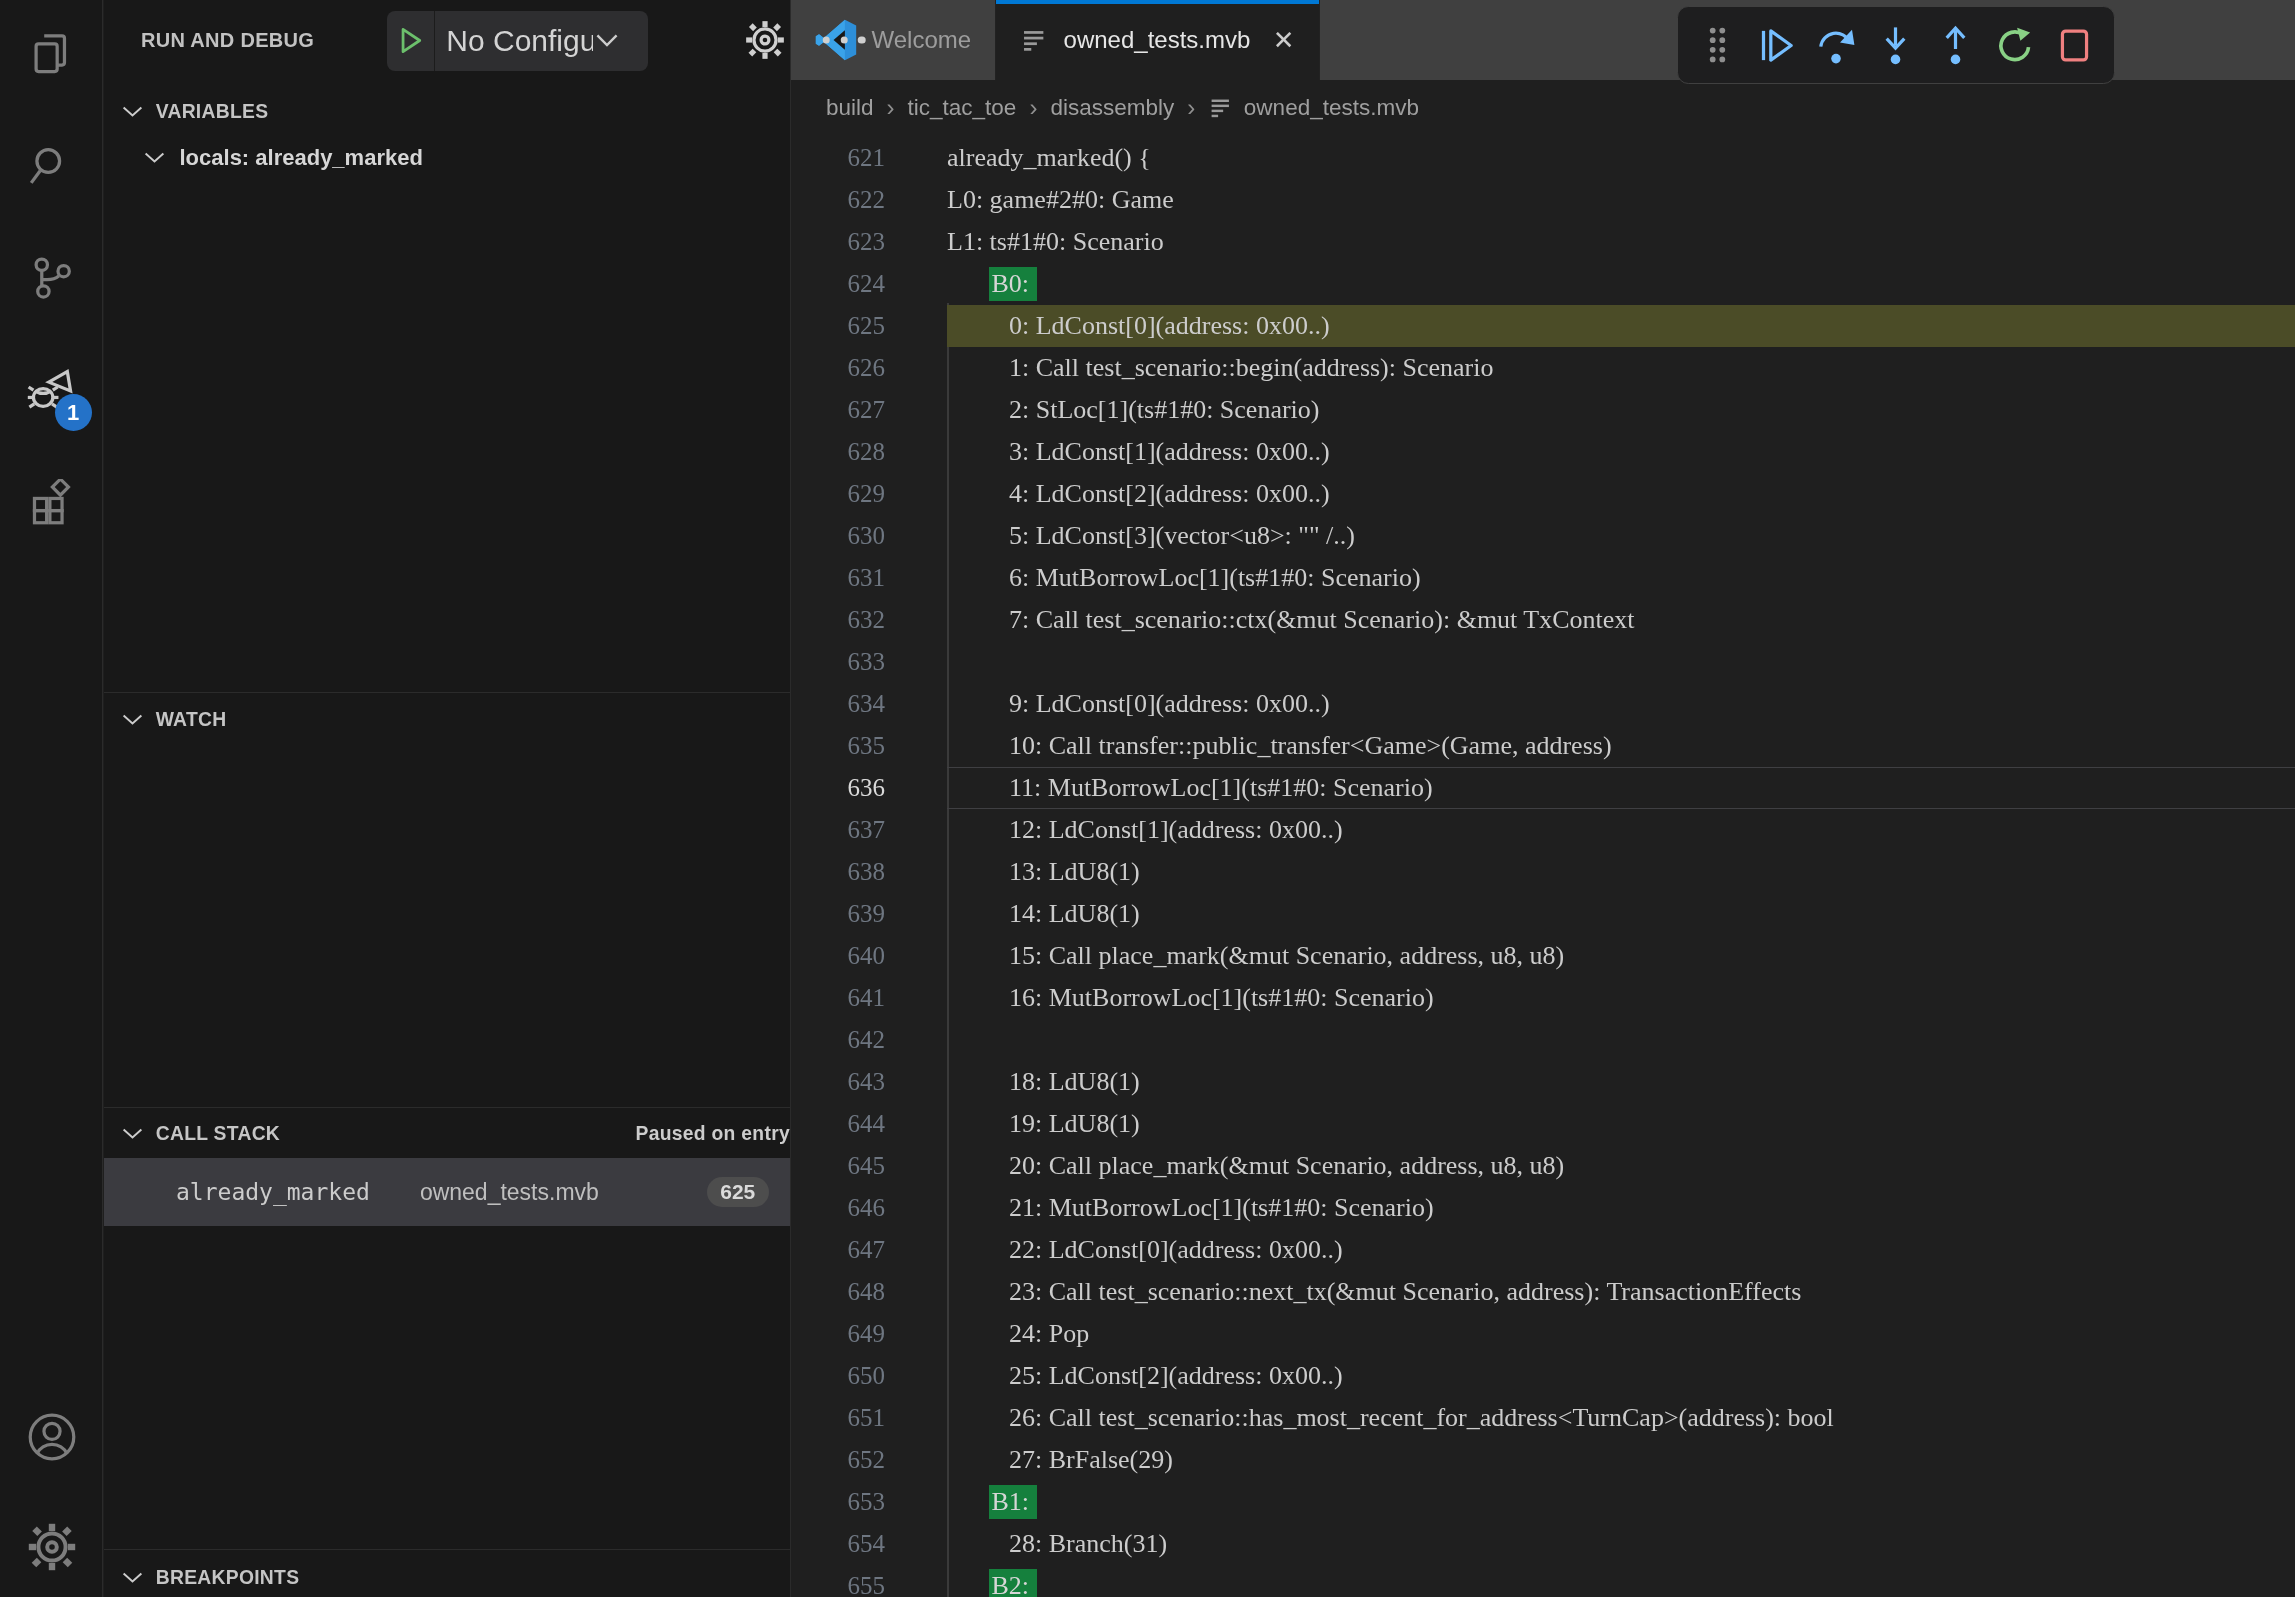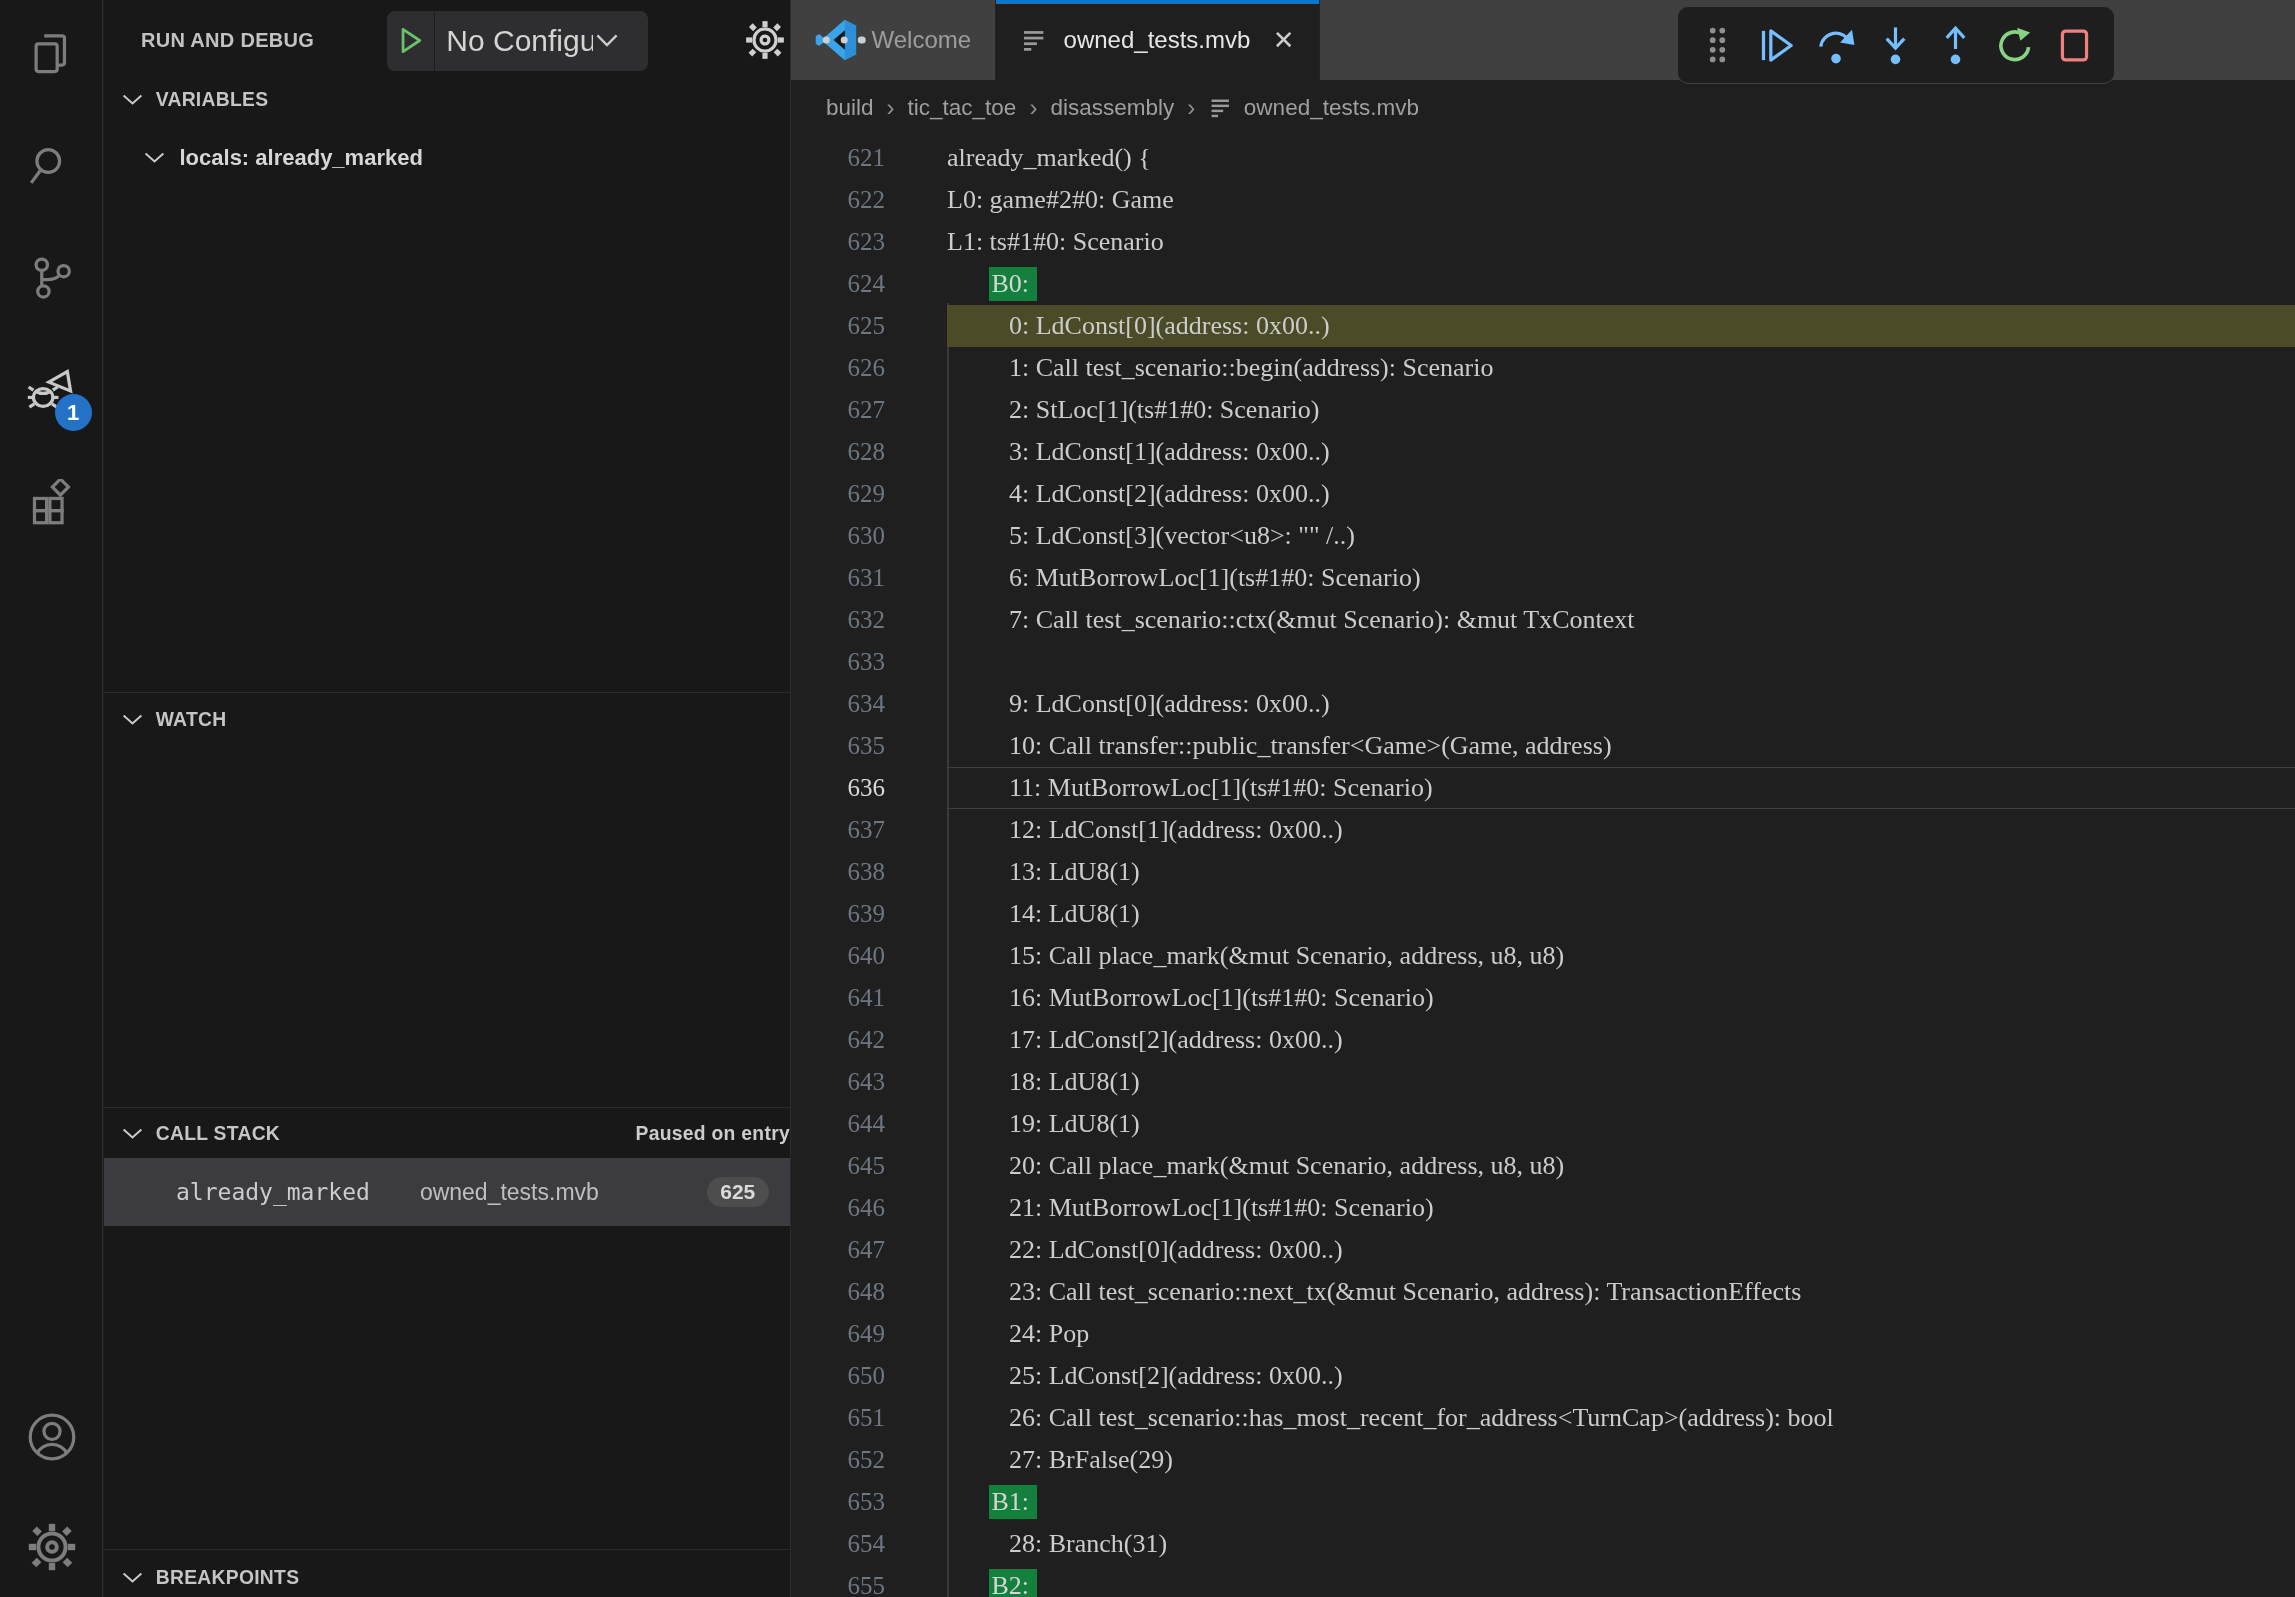--- a/index.html
+++ b/index.html
@@ -210,21 +210,21 @@
         </g>
       </svg>
     </span>
     <span class="dh-dots">
         <i></i>
         <i></i>
         <i></i>
       </span>
   </div>
 
-  <div class="section-header" style="top:78px">
+  <div class="section-header" style="top:90px">
     <span class="chev">
       <svg width="21" height="13" viewBox="0 0 26 16" fill="none" stroke="#cccccc" stroke-width="2.4">
           <polyline points="2,3 13,13 24,3"></polyline>
         </svg>
     </span>
     <span>VARIABLES</span>
   </div>
   <div class="tree-item" style="top:135px">
     <span class="chev">
       <svg width="21" height="13" viewBox="0 0 26 16" fill="none" stroke="#cccccc" stroke-width="2.4">
@@ -612,23 +612,20 @@
   </div>
 
   <div class="code-line instr">
     <div class="gutter">
       <span class="marker" hidden="">
         <svg width="31" height="31" viewBox="0 0 38 38" fill="none" stroke="#ffcc00" stroke-width="3.6" stroke-linejoin="round">
           <path d="M5 10 H20 L33 19 L20 28 H5 Z"></path>
         </svg>
       </span>
       <span class="num">642</span>
-    </div>
-    <div class="line-content">
-      <span class="code-text">17: LdConst[2](address: 0x00..)</span>
     </div>
   </div>
 
   <div class="code-line instr">
     <div class="gutter">
       <span class="marker" hidden="">
         <svg width="31" height="31" viewBox="0 0 38 38" fill="none" stroke="#ffcc00" stroke-width="3.6" stroke-linejoin="round">
           <path d="M5 10 H20 L33 19 L20 28 H5 Z"></path>
         </svg>
       </span>

